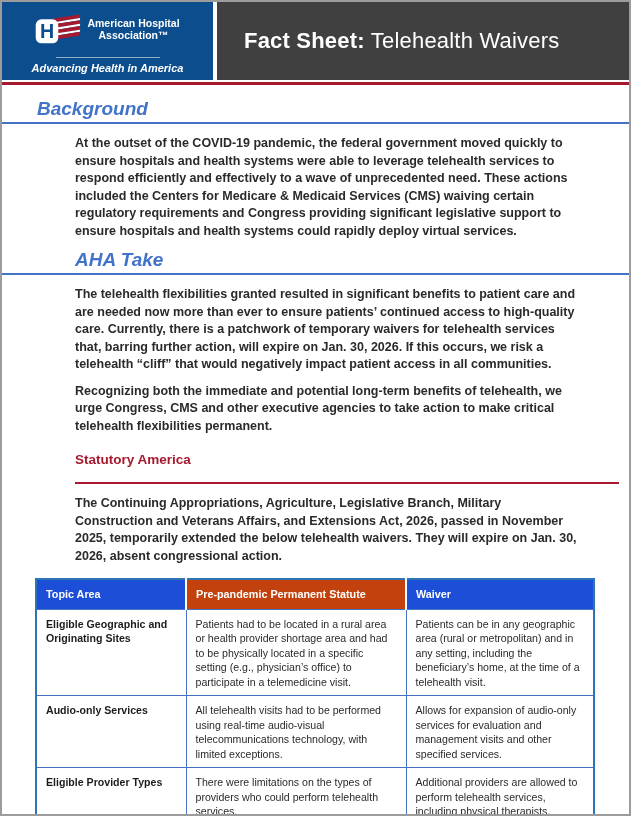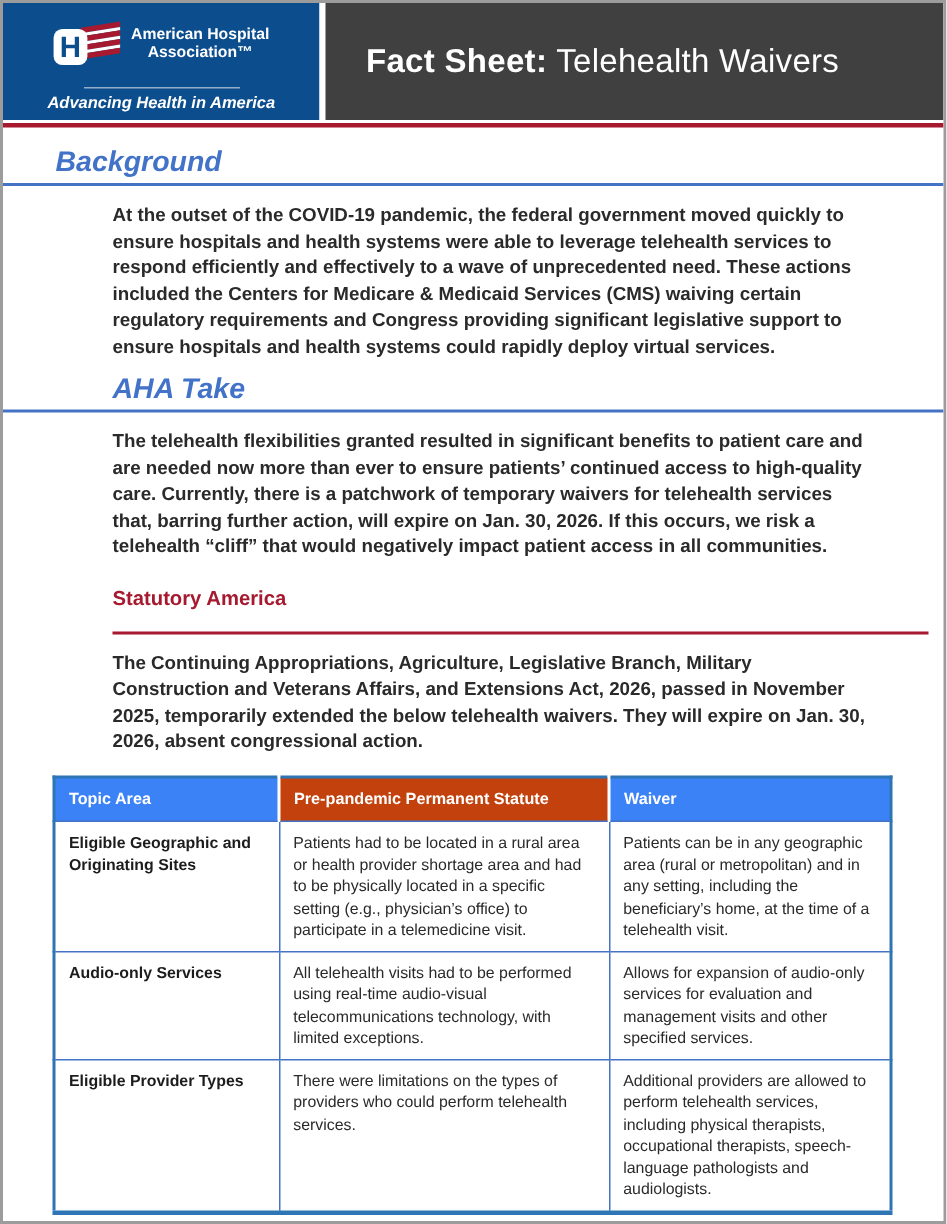--- a/index.html
+++ b/index.html
@@ -29,21 +29,21 @@
   .para { margin:11px 52px 0 73px; font-size:12.5px; line-height:17.5px;font-weight:bold; }
   .para + .para { margin-top:9px; }
   .h-red { color:#A6192E; font-weight:bold; font-size:13.5px; line-height:17px; margin:16px 0 0 73px; }
   .red-rule-mid { height:2px; background:#A6192E; margin:14px 10px 0 73px; }
   
   table.waivers { margin:13px 0 0 33px; width:558px; border-collapse:collapse;
     font-size:10.6px; line-height:14.5px; table-layout:fixed;
     border:2px solid #2E75B6; border-bottom-width:3.5px; }
   table.waivers th {
     color:#fff; text-align:left; font-size:10.8px; font-weight:bold;
-    padding:7px 8px 7px 9px; height:13px; background:#3b82f6;
+    padding:7px 8px 7px 9px; height:13px; background:#1d4ed8;
   }
   table.waivers th.mid { background:#c2410c; border-left:2px solid #fff; border-right:2px solid #fff; }
   table.waivers td {
     border:1.5px solid #4472C4; vertical-align:top; padding:7px 9px 6px 9px; background:#fff;
   }
   table.waivers td.topic { font-weight:bold; color:#1c1c1c; }
   .row-1 { height:73px; } .row-2 { height:52px; } .row-3 { height:74px; }
   .col-topic { width:150px; } .col-statute { width:220px; } .col-waiver { width:188px; }
 </style>
 </head>
@@ -86,20 +86,21 @@
   </div>
   <div class="red-rule-top"></div>
 
   <div class="h-blue h-bg">Background</div>
   <div class="blue-rule"></div>
   <p class="para">At the outset of the COVID-19 pandemic, the federal government moved quickly to ensure hospitals and health systems were able to leverage telehealth services to respond efficiently and effectively to a wave of unprecedented need. These actions included the Centers for Medicare &amp; Medicaid Services (CMS) waiving certain regulatory requirements and Congress providing significant legislative support to ensure hospitals and health systems could rapidly deploy virtual services.</p>
 
   <div class="h-blue h-aha">AHA Take</div>
   <div class="blue-rule"></div>
   <p class="para">The telehealth flexibilities granted resulted in significant benefits to patient care and are needed now more than ever to ensure patients’ continued access to high-quality care. Currently, there is a patchwork of temporary waivers for telehealth services that, barring further action, will expire on Jan. 30, 2026. If this occurs, we risk a telehealth “cliff” that would negatively impact patient access in all communities.</p>
+  <p class="para">Recognizing both the immediate and potential long-term benefits of telehealth, we urge Congress, CMS and other executive agencies to take action to make critical telehealth flexibilities permanent.</p>
 
   <div class="h-red">Statutory America</div>
   <div class="red-rule-mid"></div>
   <p class="para">The Continuing Appropriations, Agriculture, Legislative Branch, Military Construction and Veterans Affairs, and Extensions Act, 2026, passed in November 2025, temporarily extended the below telehealth waivers. They will expire on Jan. 30, 2026, absent congressional action.</p>
 
   <table class="waivers">
     <colgroup>
       <col class="col-topic">
         <col class="col-statute">
         <col class="col-waiver">

